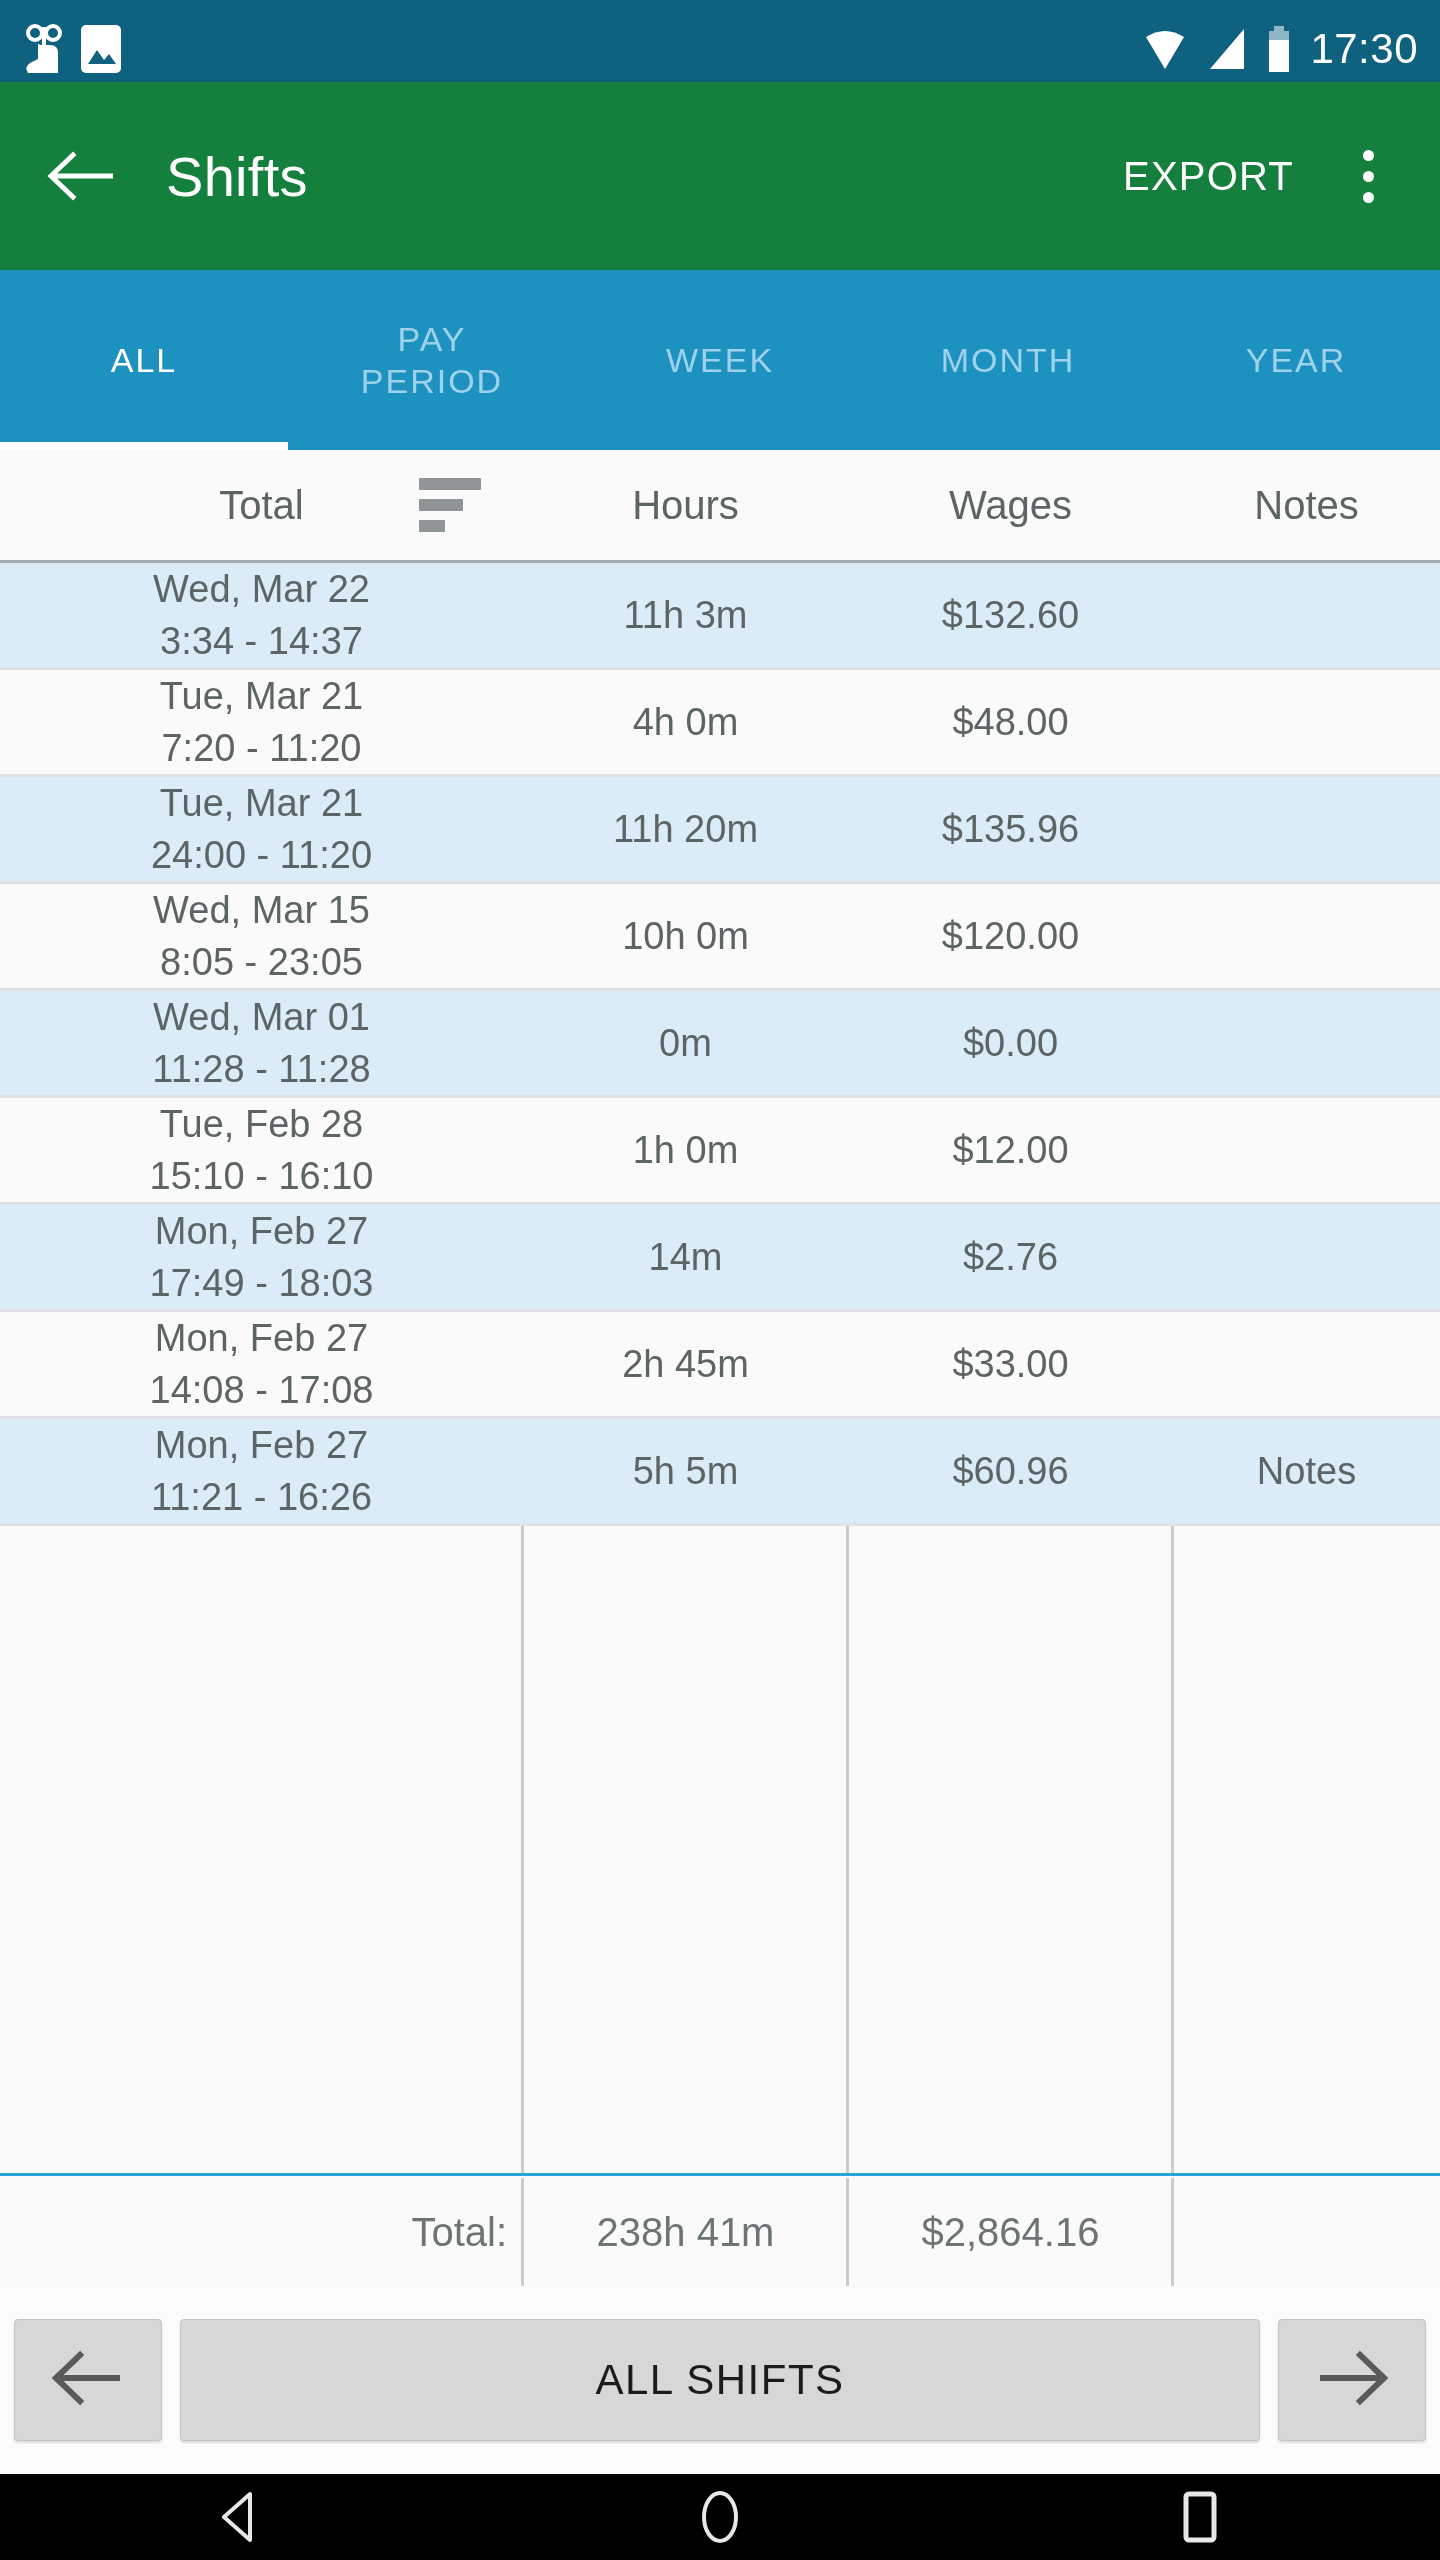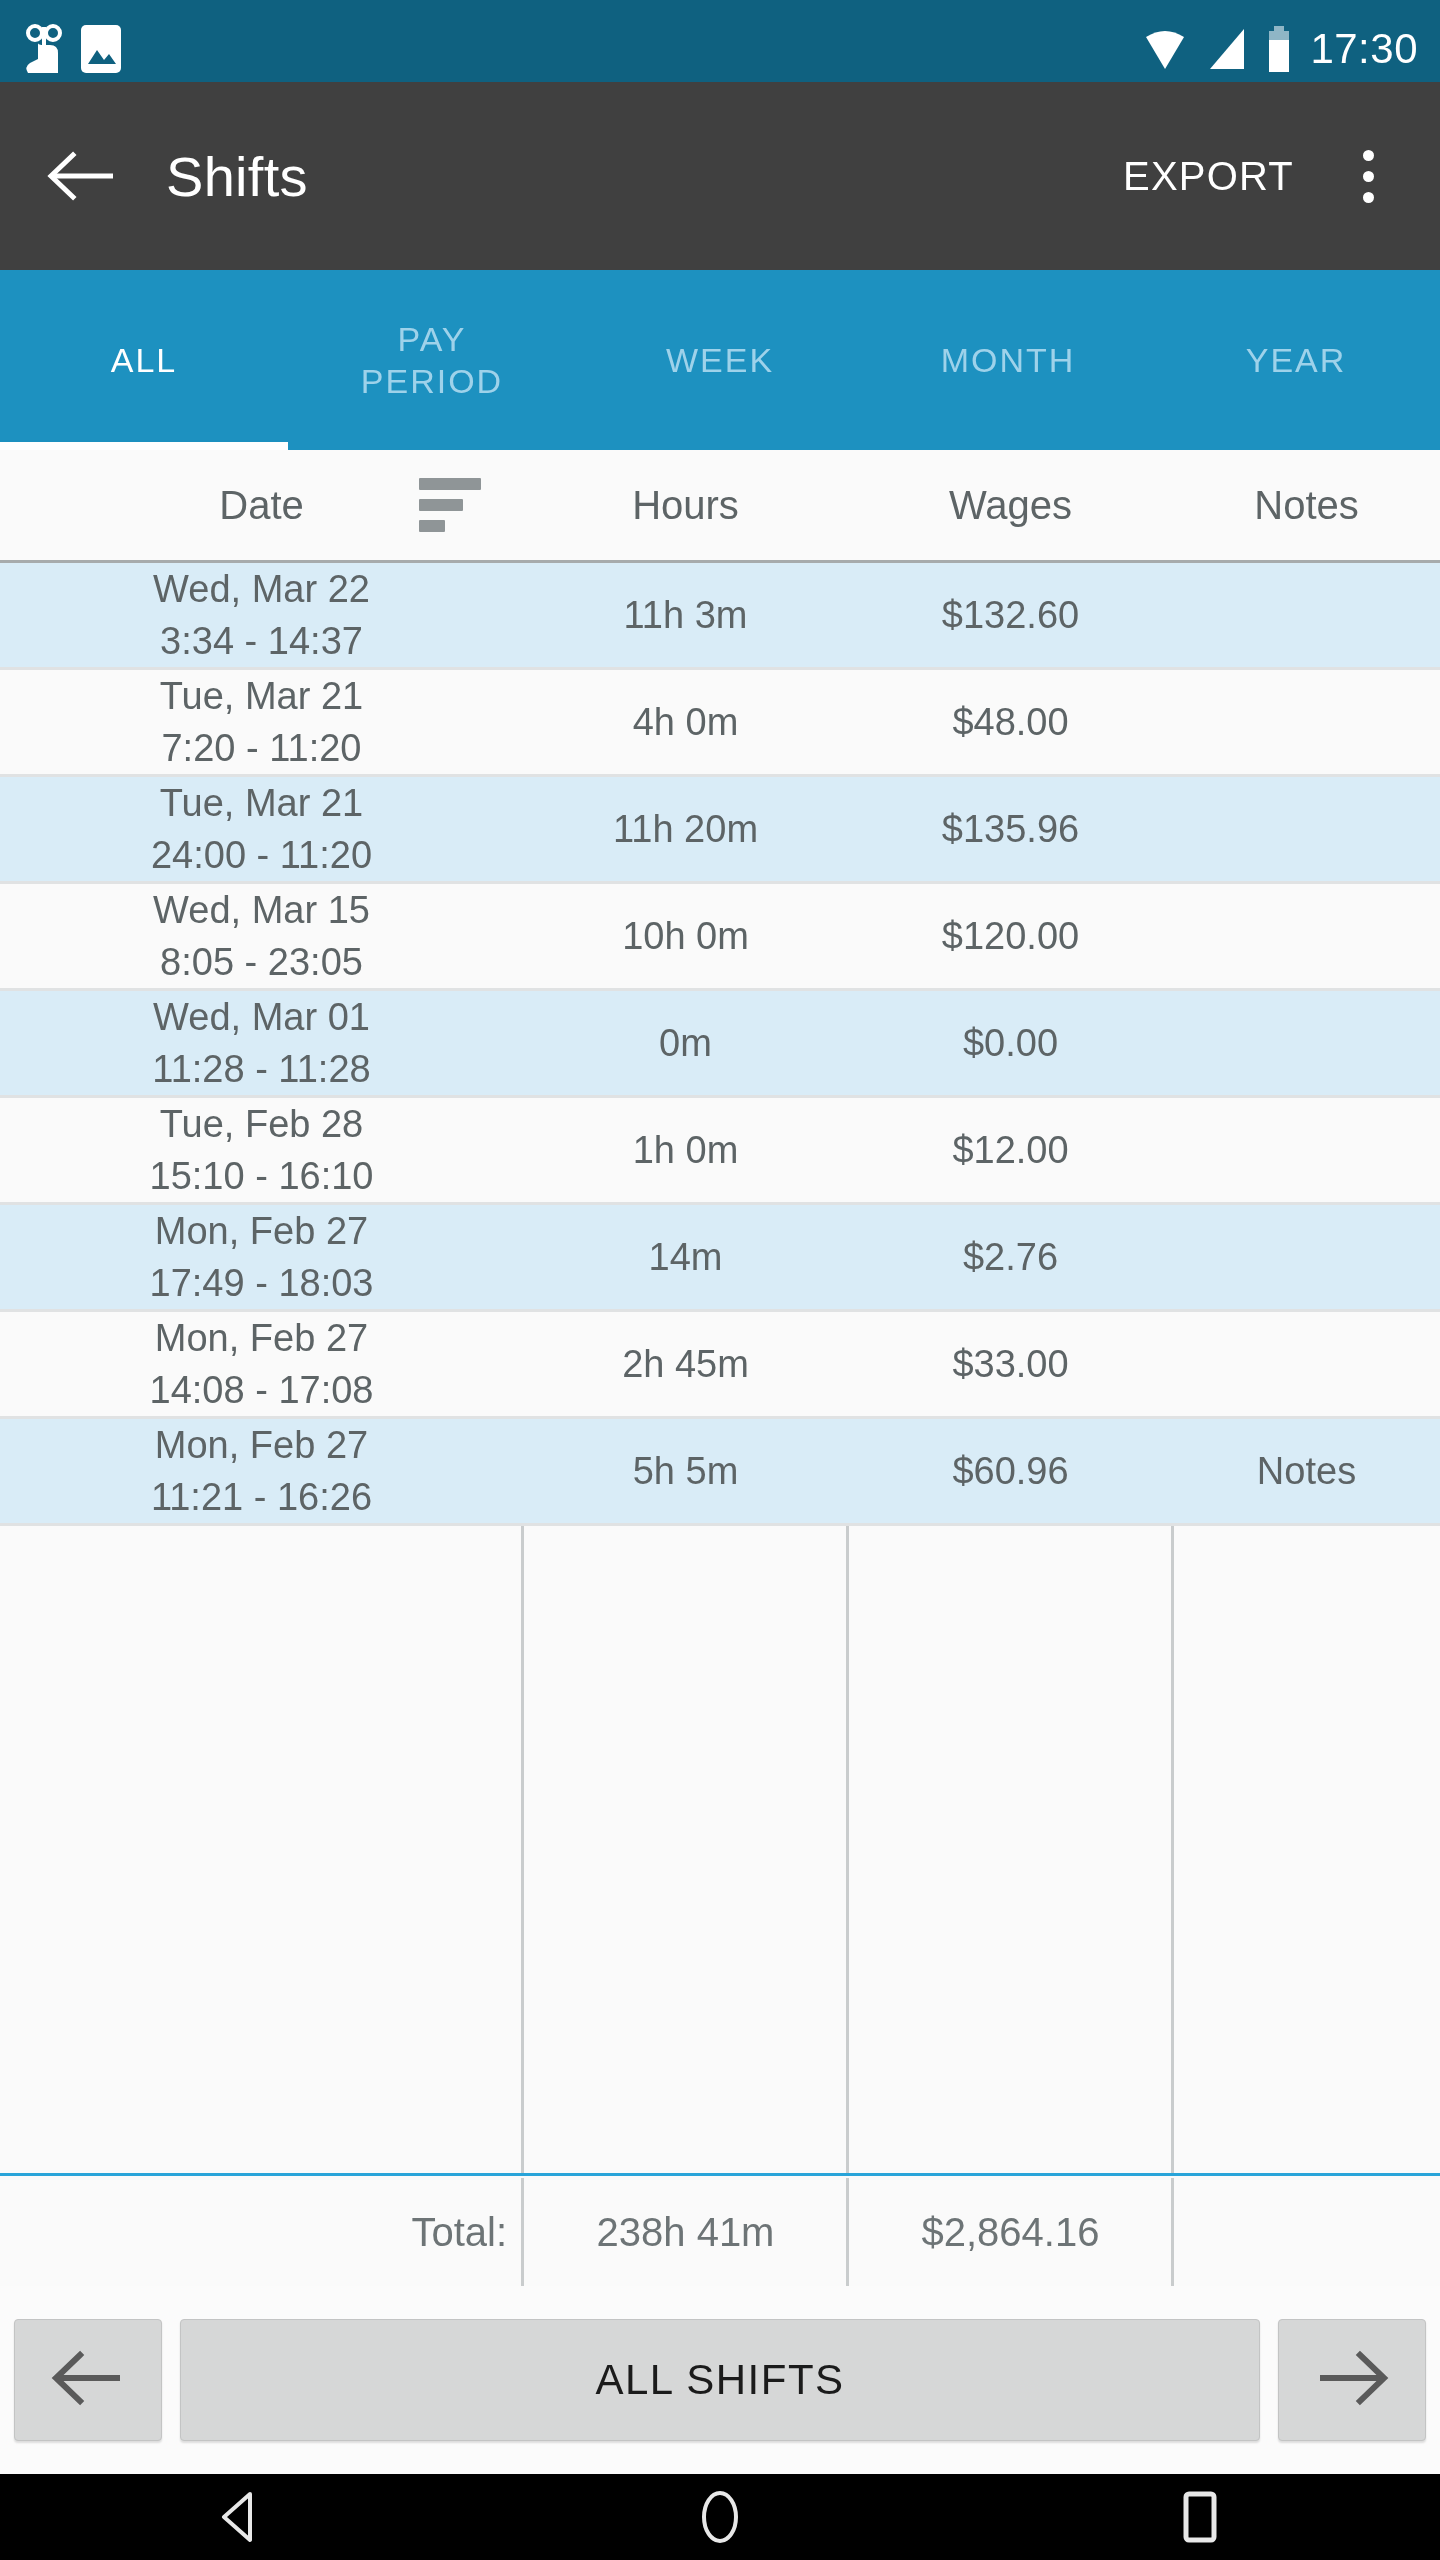--- a/index.html
+++ b/index.html
@@ -20,21 +20,21 @@
   .sb-left{ display:flex; align-items:center; gap:14px; }
   .sb-right{ margin-left:auto; display:flex; align-items:center; gap:18px; }
   .sb-time{ color:#ffffff; font-size:42px; letter-spacing:0.5px; font-weight:400; }
 
   .icon-hand{ width:44px; height:52px; position:relative; }
   .icon-hand svg, .icon-photo svg, .icon-wifi svg, .icon-sig svg, .icon-batt svg{ display:block; }
 
   
   .appbar{
     position:absolute; left:0; top:82px; width:1440px; height:188px;
-    background:#404040;
+    background:#15803d;
     display:flex; align-items:center; padding:0 40px;
   }
   .back-arrow{ width:84px; height:84px; display:flex; align-items:center; justify-content:center; cursor:pointer; }
   .app-title{ color:#ffffff; font-size:56px; font-weight:400; margin-left:42px; letter-spacing:0.3px; }
   .appbar-actions{ margin-left:auto; display:flex; align-items:center; gap:36px; }
   .export-btn{ color:#ffffff; font-size:40px; letter-spacing:1.2px; font-weight:400; cursor:pointer; padding:8px 6px; }
   .overflow-btn{ width:64px; height:84px; display:flex; flex-direction:column; align-items:center; justify-content:center; gap:10px; cursor:pointer; }
   .overflow-btn span{ width:11px; height:11px; border-radius:50%; background:#ffffff; display:block; }
 
   
@@ -214,21 +214,21 @@
   </div>
 
   <div class="table-wrap">
 
     <div class="vline" style="left:521px;"></div>
     <div class="vline" style="left:846px;"></div>
     <div class="vline" style="left:1171px;"></div>
 
     <div class="row thead">
       <div class="cell c-date">
-        <span class="thead-date-label">Date</span>
+        <span class="thead-date-label">Total</span>
         <span class="sort-icon">
           <i></i>
             <i></i>
             <i></i>
         </span>
       </div>
       <div class="cell c-hours">Hours</div>
       <div class="cell c-wages">Wages</div>
       <div class="cell c-notes">Notes</div>
     </div>

